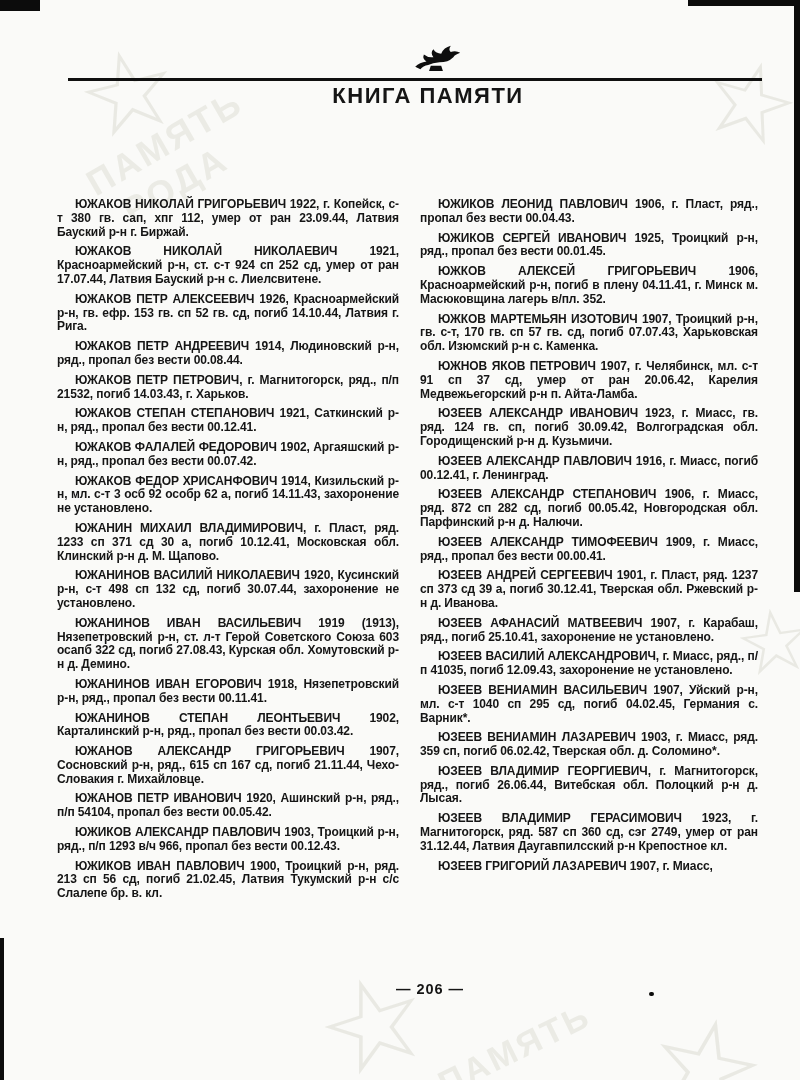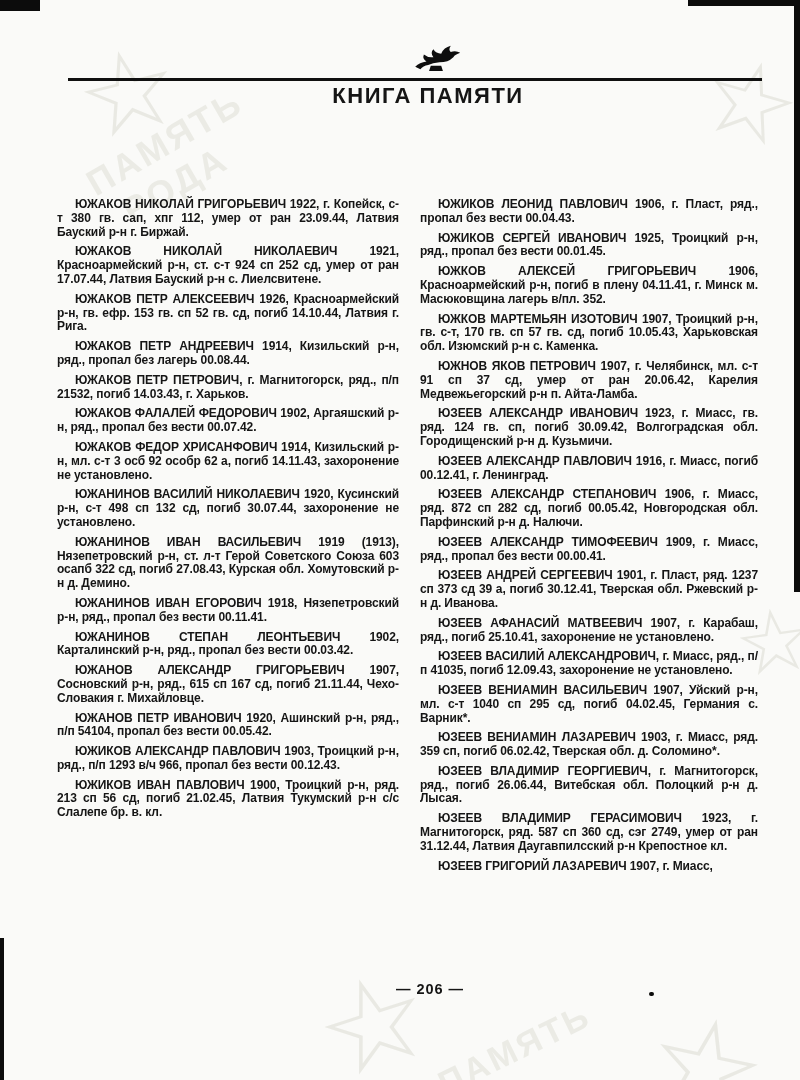--- a/index.html
+++ b/index.html
@@ -78,39 +78,41 @@
       <path d="M24 27 L36 27 L38 33 L22 33 Z" fill="#0e0e0e"></path>
     </svg>
   </span>
   <div class="header-rule"></div>
   <h1 class="title">КНИГА ПАМЯТИ</h1>
 
   <div class="col col-left">
     <p>ЮЖАКОВ НИКОЛАЙ ГРИГОРЬЕВИЧ 1922, г. Копейск, с-т 380 гв. сап, хпг 112, умер от ран 23.09.44, Латвия Бауский р-н г. Биржай.</p>
     <p>ЮЖАКОВ НИКОЛАЙ НИКОЛАЕВИЧ 1921, Красноармейский р-н, ст. с-т 924 сп 252 сд, умер от ран 17.07.44, Латвия Бауский р-н с. Лиелсвитене.</p>
     <p>ЮЖАКОВ ПЕТР АЛЕКСЕЕВИЧ 1926, Красноармейский р-н, гв. ефр. 153 гв. сп 52 гв. сд, погиб 14.10.44, Латвия г. Рига.</p>
-    <p>ЮЖАКОВ ПЕТР АНДРЕЕВИЧ 1914, Кизильский р-н, ряд., пропал без лагерь 00.08.44.</p>
+    <p>ЮЖАКОВ ПЕТР АНДРЕЕВИЧ 1914, Людиновский р-н, ряд., пропал без вести 00.08.44.</p>
     <p>ЮЖАКОВ ПЕТР ПЕТРОВИЧ, г. Магнитогорск, ряд., п/п 21532, погиб 14.03.43, г. Харьков.</p>
+    <p>ЮЖАКОВ СТЕПАН СТЕПАНОВИЧ 1921, Саткинский р-н, ряд., пропал без вести 00.12.41.</p>
     <p>ЮЖАКОВ ФАЛАЛЕЙ ФЕДОРОВИЧ 1902, Аргаяшский р-н, ряд., пропал без вести 00.07.42.</p>
     <p>ЮЖАКОВ ФЕДОР ХРИСАНФОВИЧ 1914, Кизильский р-н, мл. с-т 3 осб 92 особр 62 а, погиб 14.11.43, захоронение не установлено.</p>
+    <p>ЮЖАНИН МИХАИЛ ВЛАДИМИРОВИЧ, г. Пласт, ряд. 1233 сп 371 сд 30 а, погиб 10.12.41, Московская обл. Клинский р-н д. М. Щапово.</p>
     <p>ЮЖАНИНОВ ВАСИЛИЙ НИКОЛАЕВИЧ 1920, Кусинский р-н, с-т 498 сп 132 сд, погиб 30.07.44, захоронение не установлено.</p>
     <p>ЮЖАНИНОВ ИВАН ВАСИЛЬЕВИЧ 1919 (1913), Нязепетровский р-н, ст. л-т Герой Советского Союза 603 осапб 322 сд, погиб 27.08.43, Курская обл. Хомутовский р-н д. Демино.</p>
     <p>ЮЖАНИНОВ ИВАН ЕГОРОВИЧ 1918, Нязепетровский р-н, ряд., пропал без вести 00.11.41.</p>
     <p>ЮЖАНИНОВ СТЕПАН ЛЕОНТЬЕВИЧ 1902, Карталинский р-н, ряд., пропал без вести 00.03.42.</p>
     <p>ЮЖАНОВ АЛЕКСАНДР ГРИГОРЬЕВИЧ 1907, Сосновский р-н, ряд., 615 сп 167 сд, погиб 21.11.44, Чехо-Словакия г. Михайловце.</p>
     <p>ЮЖАНОВ ПЕТР ИВАНОВИЧ 1920, Ашинский р-н, ряд., п/п 54104, пропал без вести 00.05.42.</p>
     <p>ЮЖИКОВ АЛЕКСАНДР ПАВЛОВИЧ 1903, Троицкий р-н, ряд., п/п 1293 в/ч 966, пропал без вести 00.12.43.</p>
     <p>ЮЖИКОВ ИВАН ПАВЛОВИЧ 1900, Троицкий р-н, ряд. 213 сп 56 сд, погиб 21.02.45, Латвия Тукумский р-н с/с Слалепе бр. в. кл.</p>
   </div>
 
   <div class="col col-right">
     <p>ЮЖИКОВ ЛЕОНИД ПАВЛОВИЧ 1906, г. Пласт, ряд., пропал без вести 00.04.43.</p>
     <p>ЮЖИКОВ СЕРГЕЙ ИВАНОВИЧ 1925, Троицкий р-н, ряд., пропал без вести 00.01.45.</p>
     <p>ЮЖКОВ АЛЕКСЕЙ ГРИГОРЬЕВИЧ 1906, Красноармейский р-н, погиб в плену 04.11.41, г. Минск м. Масюковщина лагерь в/пл. 352.</p>
-    <p>ЮЖКОВ МАРТЕМЬЯН ИЗОТОВИЧ 1907, Троицкий р-н, гв. с-т, 170 гв. сп 57 гв. сд, погиб 10.05.43, Харьковская обл. Изюмский р-н с. Каменка.</p>
+    <p>ЮЖКОВ МАРТЕМЬЯН ИЗОТОВИЧ 1907, Троицкий р-н, гв. с-т, 170 гв. сп 57 гв. сд, погиб 07.07.43, Харьковская обл. Изюмский р-н с. Каменка.</p>
     <p>ЮЖНОВ ЯКОВ ПЕТРОВИЧ 1907, г. Челябинск, мл. с-т 91 сп 37 сд, умер от ран 20.06.42, Карелия Медвежьегорский р-н п. Айта-Ламба.</p>
     <p>ЮЗЕЕВ АЛЕКСАНДР ИВАНОВИЧ 1923, г. Миасс, гв. ряд. 124 гв. сп, погиб 30.09.42, Волгоградская обл. Городищенский р-н д. Кузьмичи.</p>
     <p>ЮЗЕЕВ АЛЕКСАНДР ПАВЛОВИЧ 1916, г. Миасс, погиб 00.12.41, г. Ленинград.</p>
     <p>ЮЗЕЕВ АЛЕКСАНДР СТЕПАНОВИЧ 1906, г. Миасс, ряд. 872 сп 282 сд, погиб 00.05.42, Новгородская обл. Парфинский р-н д. Налючи.</p>
     <p>ЮЗЕЕВ АЛЕКСАНДР ТИМОФЕЕВИЧ 1909, г. Миасс, ряд., пропал без вести 00.00.41.</p>
     <p>ЮЗЕЕВ АНДРЕЙ СЕРГЕЕВИЧ 1901, г. Пласт, ряд. 1237 сп 373 сд 39 а, погиб 30.12.41, Тверская обл. Ржевский р-н д. Иванова.</p>
     <p>ЮЗЕЕВ АФАНАСИЙ МАТВЕЕВИЧ 1907, г. Карабаш, ряд., погиб 25.10.41, захоронение не установлено.</p>
     <p>ЮЗЕЕВ ВАСИЛИЙ АЛЕКСАНДРОВИЧ, г. Миасс, ряд., п/п 41035, погиб 12.09.43, захоронение не установлено.</p>
     <p>ЮЗЕЕВ ВЕНИАМИН ВАСИЛЬЕВИЧ 1907, Уйский р-н, мл. с-т 1040 сп 295 сд, погиб 04.02.45, Германия с. Варник*.</p>
     <p>ЮЗЕЕВ ВЕНИАМИН ЛАЗАРЕВИЧ 1903, г. Миасс, ряд. 359 сп, погиб 06.02.42, Тверская обл. д. Соломино*.</p>

